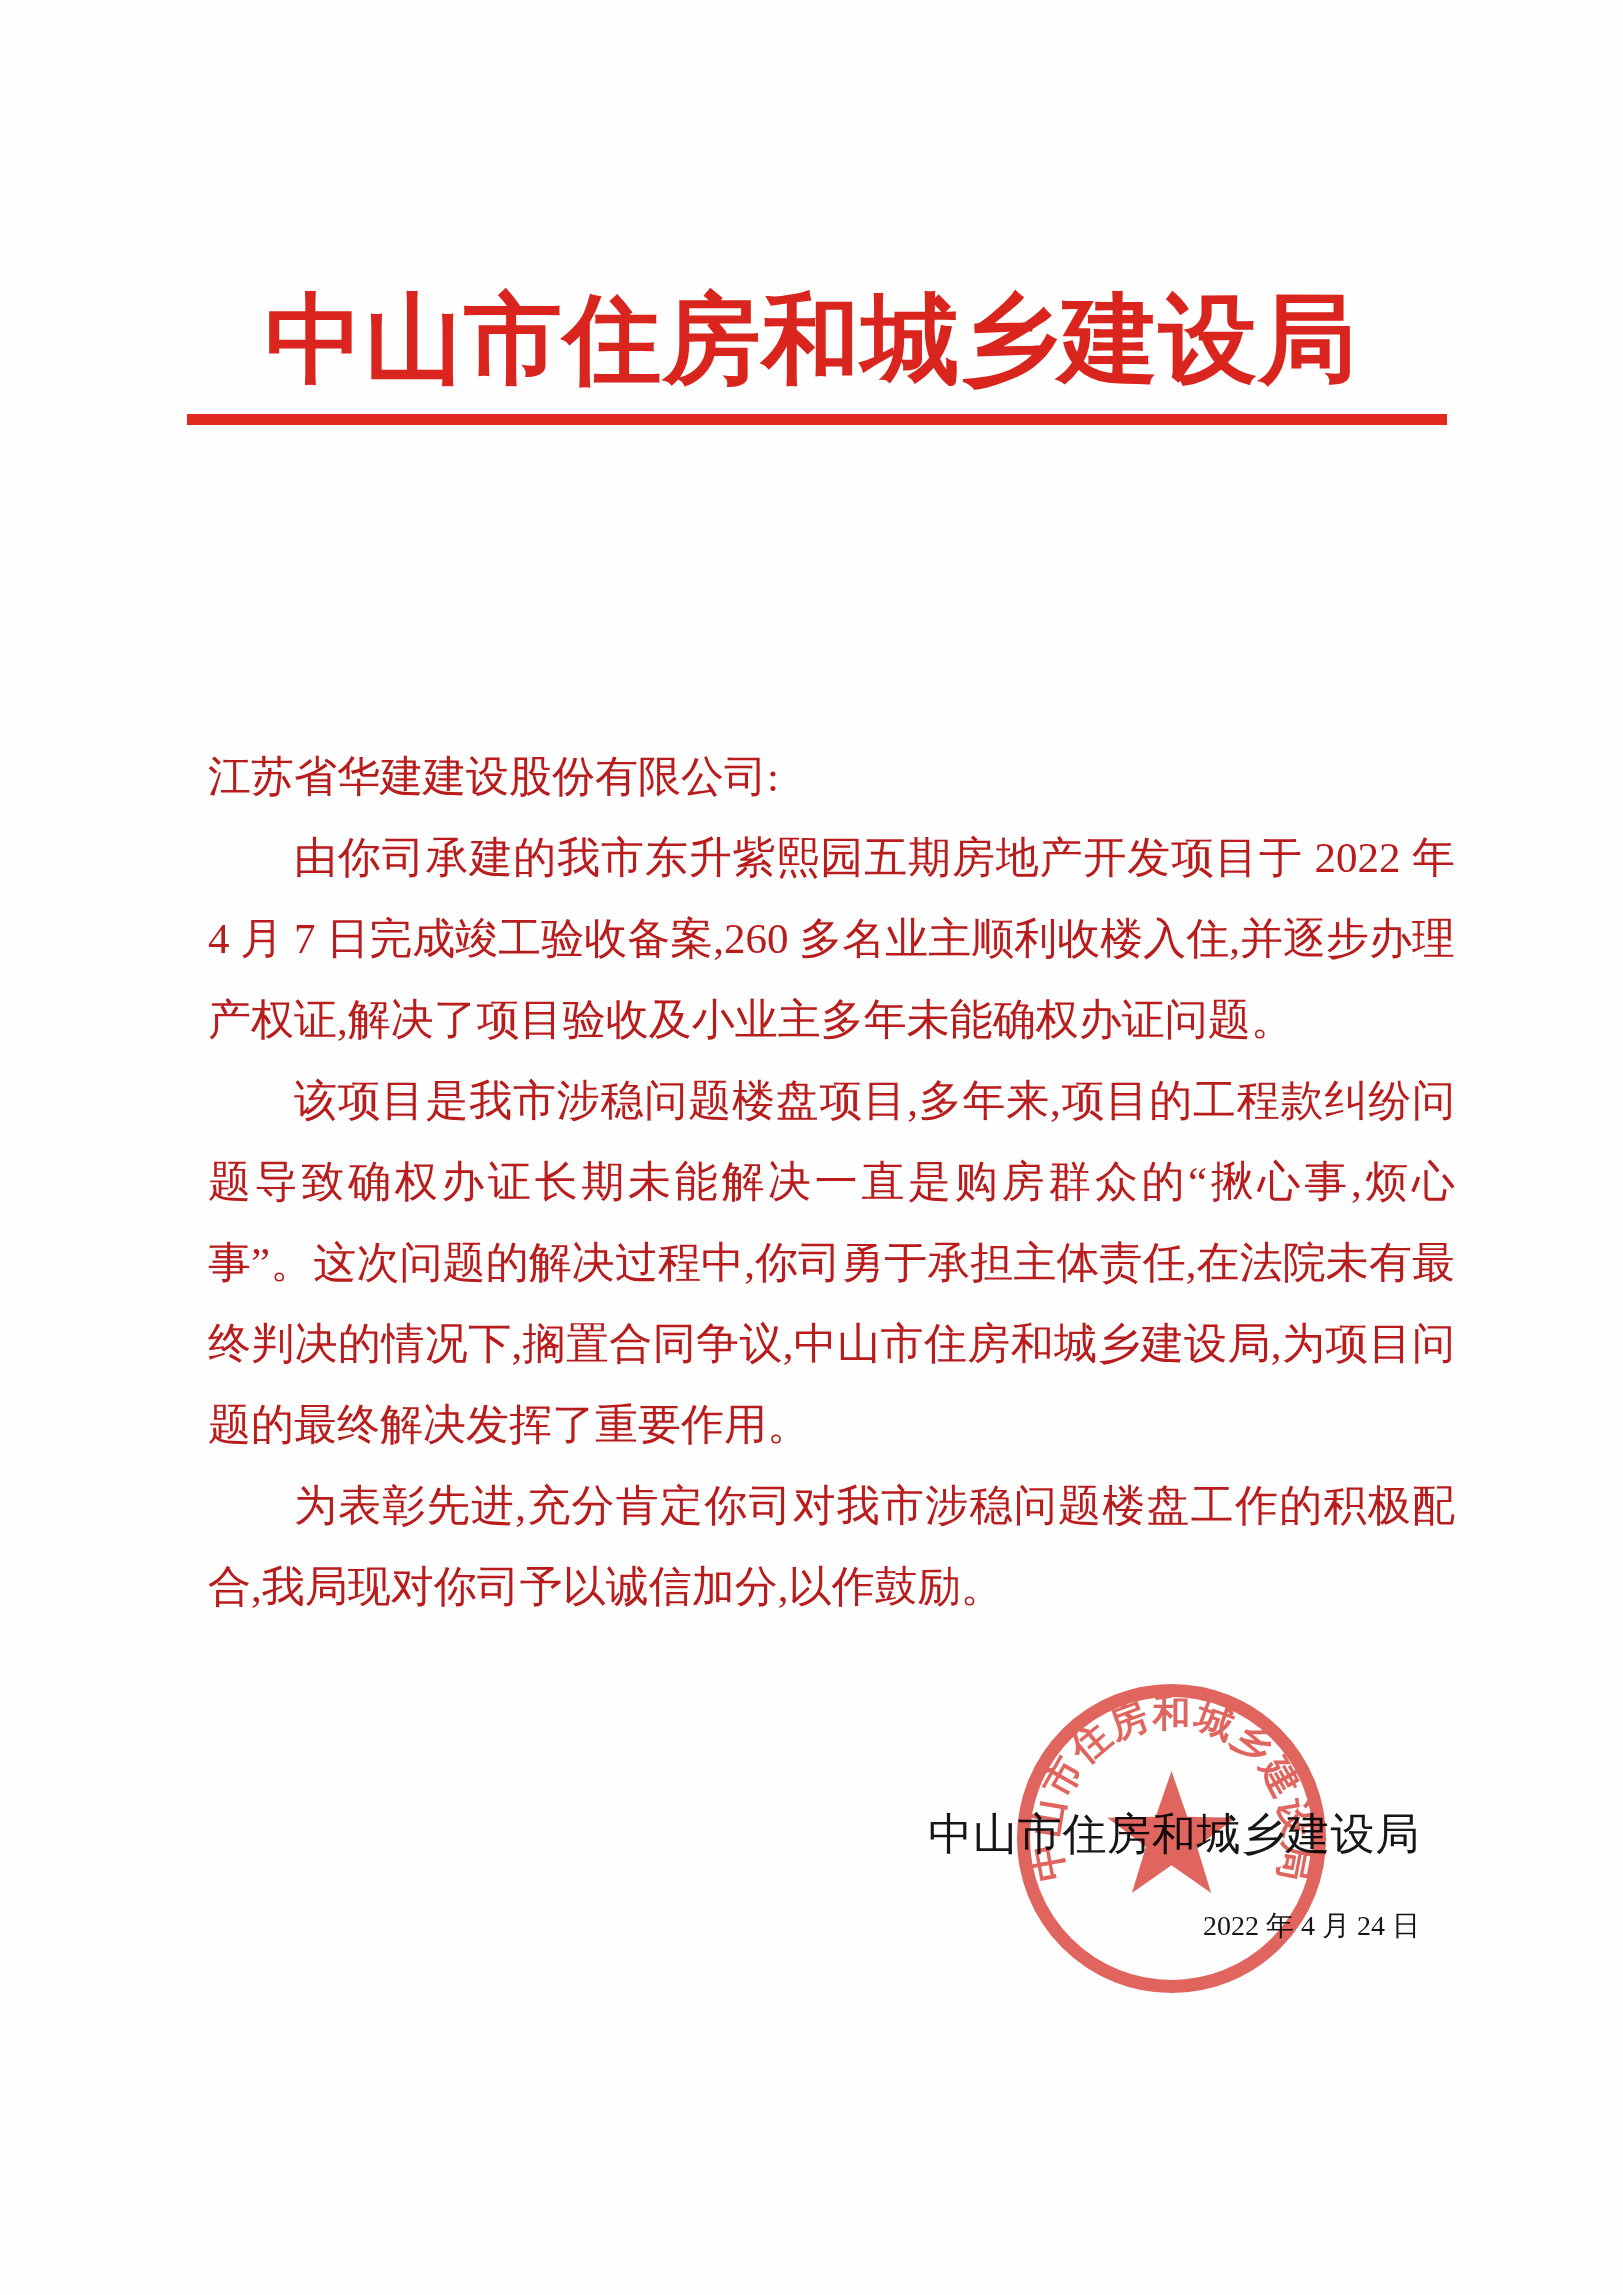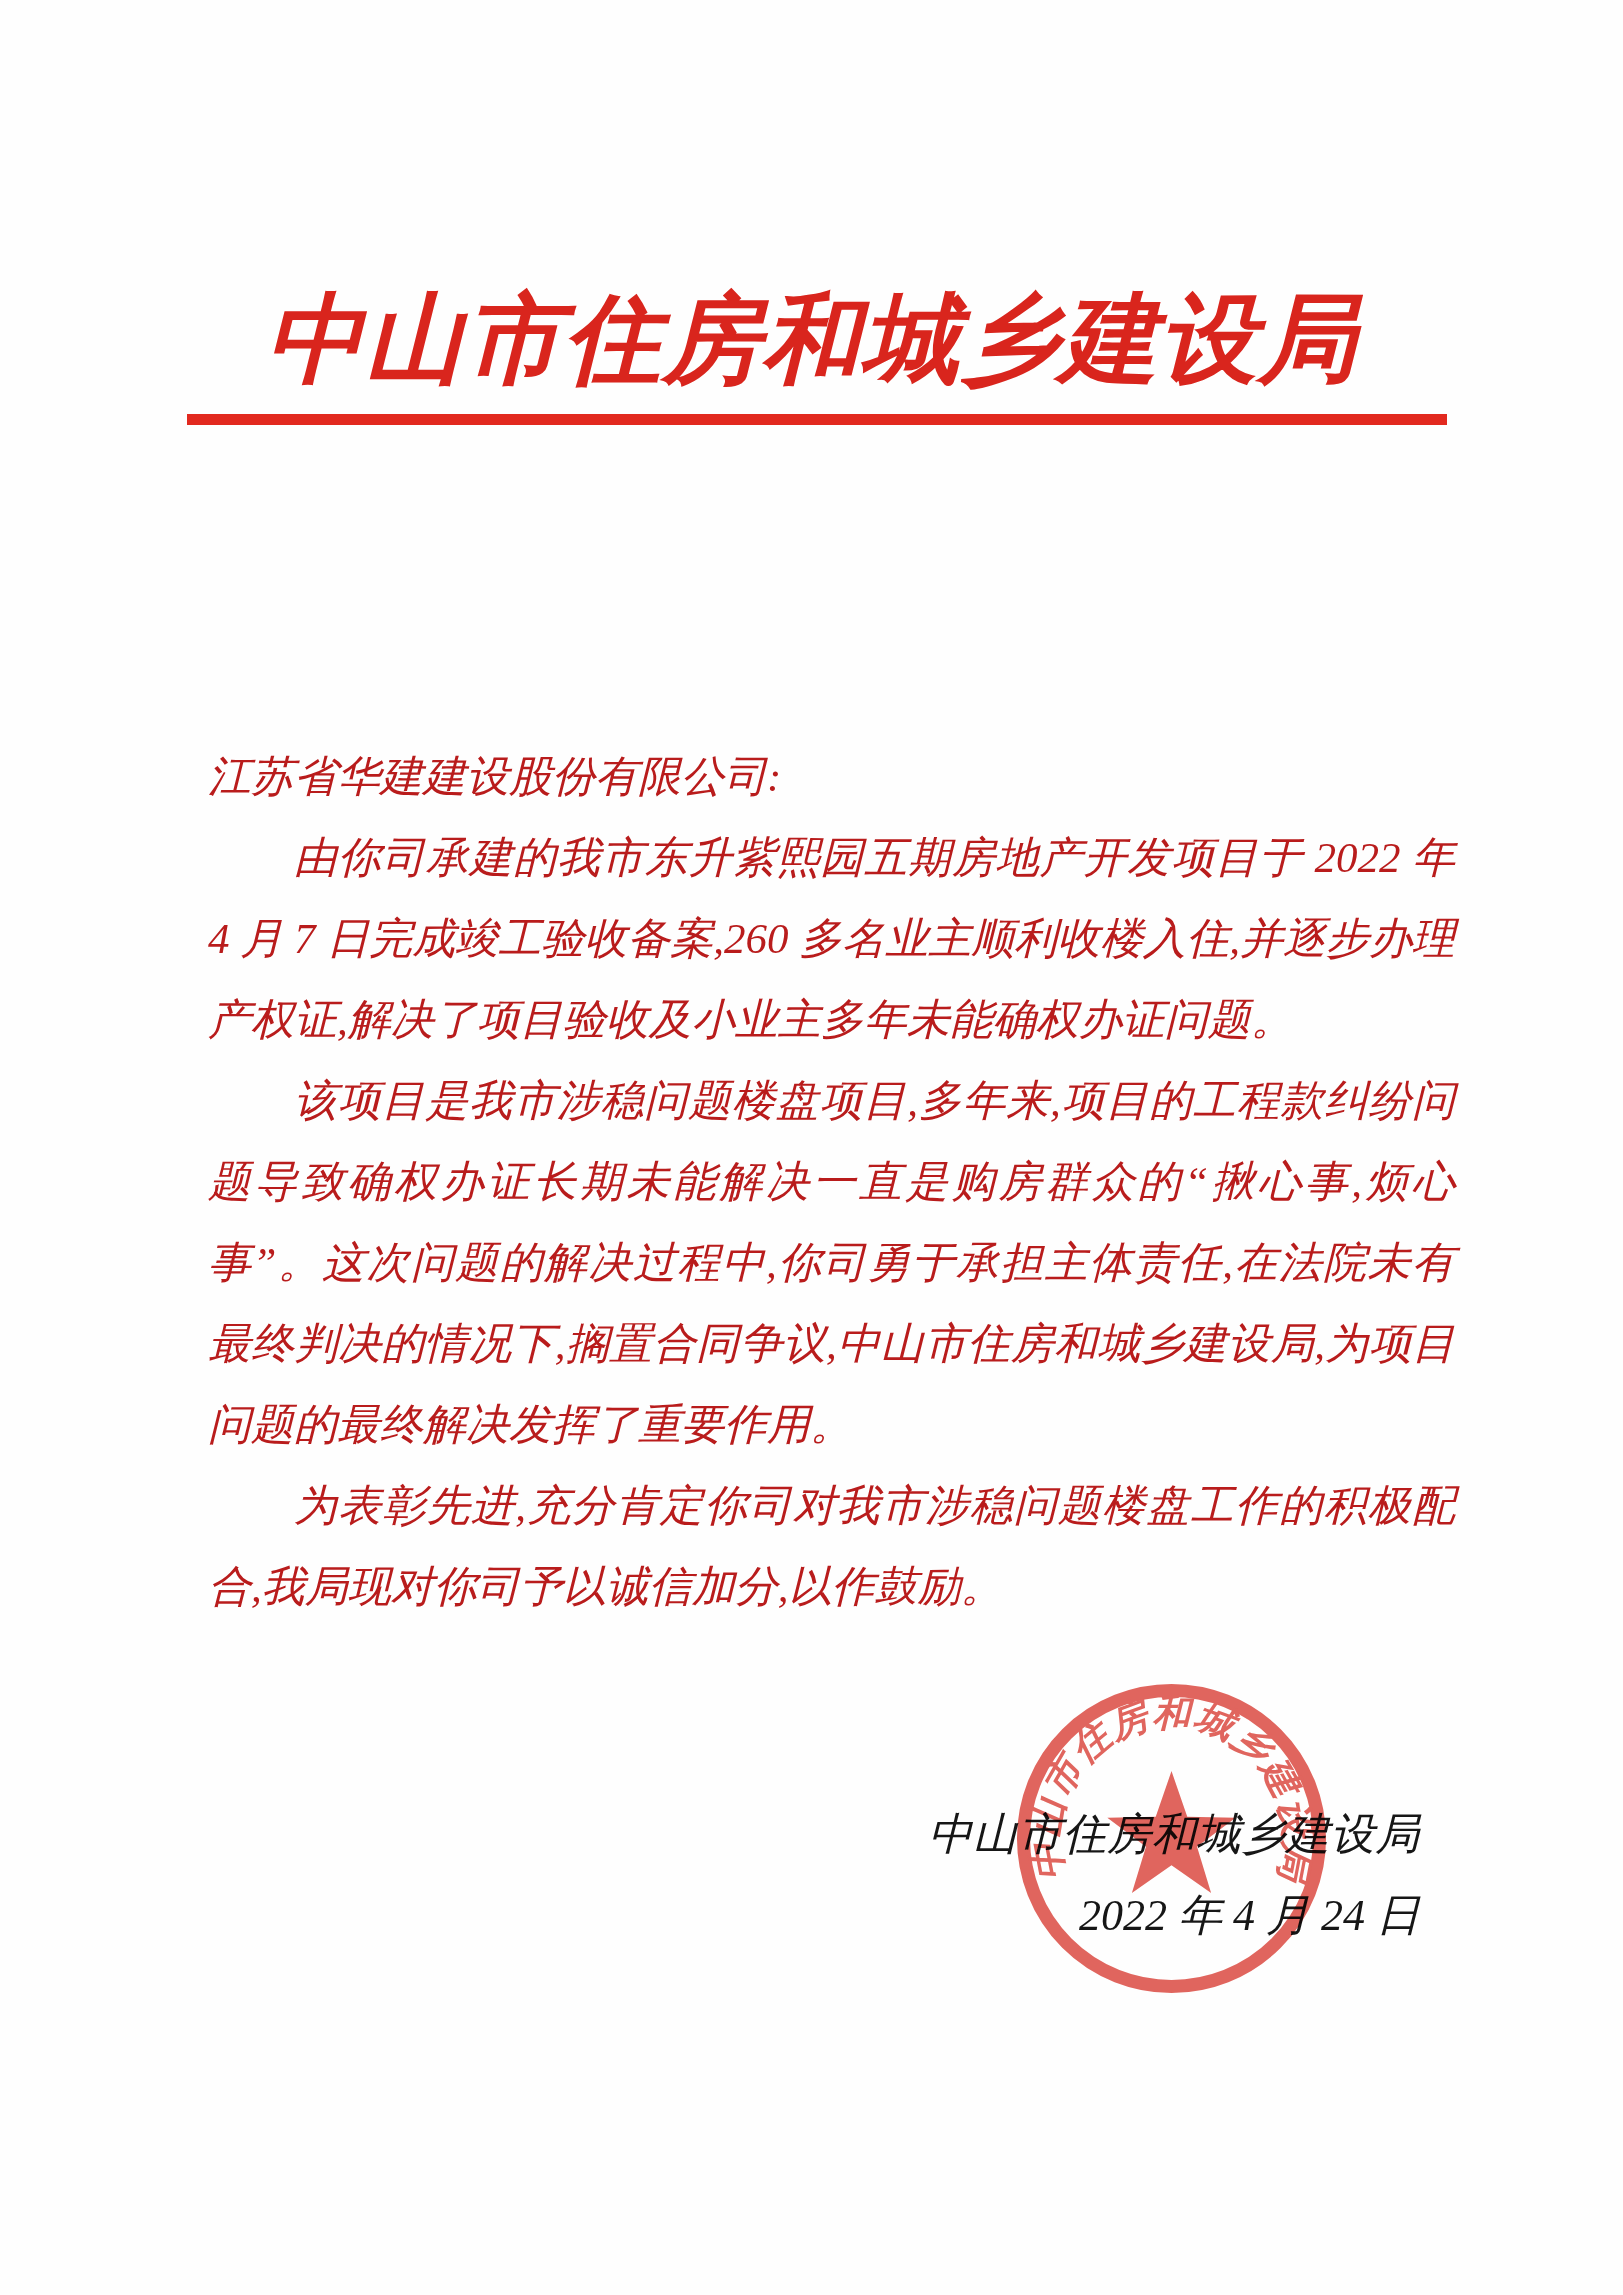--- a/index.html
+++ b/index.html
@@ -7,21 +7,20 @@
     padding: 0;
     background: #ffffff;
   }
   .page {
     position: relative;
     width: 1623px;
     height: 2295px;
     background: #fefefe;
     overflow: hidden;
     font-family: "Liberation Serif", "DejaVu Serif", serif;
-    font-style: italic;
   }
 
   
   .agency-header {
     position: absolute;
     top: 285px;
     left: 0;
     width: 100%;
     text-align: center;
     font-size: 98px;
@@ -83,22 +82,22 @@
     text-align: right;
     color: #161616;
   }
   .sig-agency {
     font-size: 44px;
     line-height: 62px;
     letter-spacing: 0.7px;
     white-space: nowrap;
   }
   .sig-date {
-    margin-top: 24px;
-    font-size: 44px;
+    margin-top: 34px;
+    font-size: 28px;
     line-height: 52px;
     white-space: nowrap;
   }
 
   
   .seal {
     position: absolute;
     left: 1015px;
     top: 1682px;
     width: 313px;

